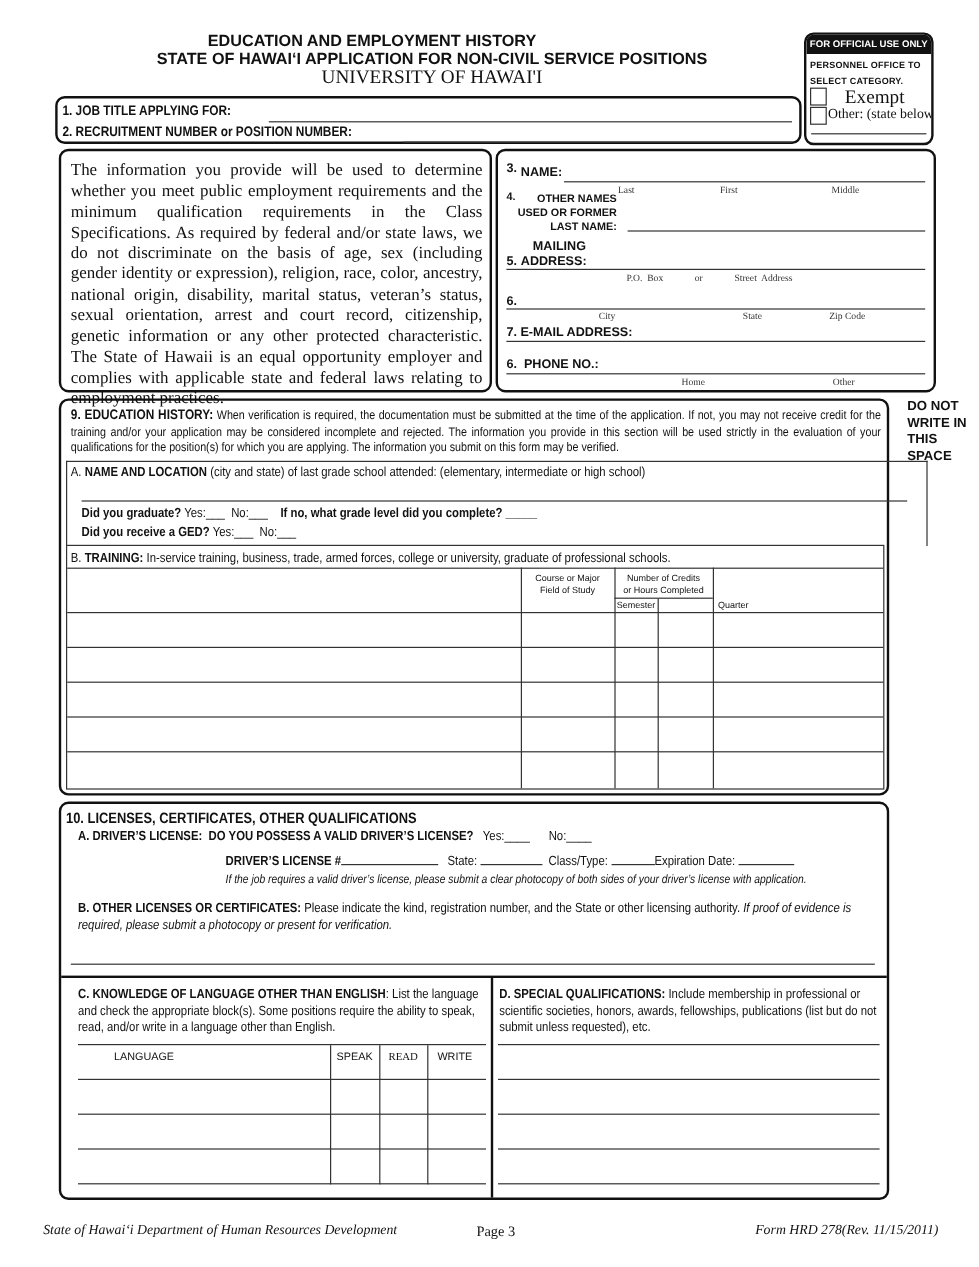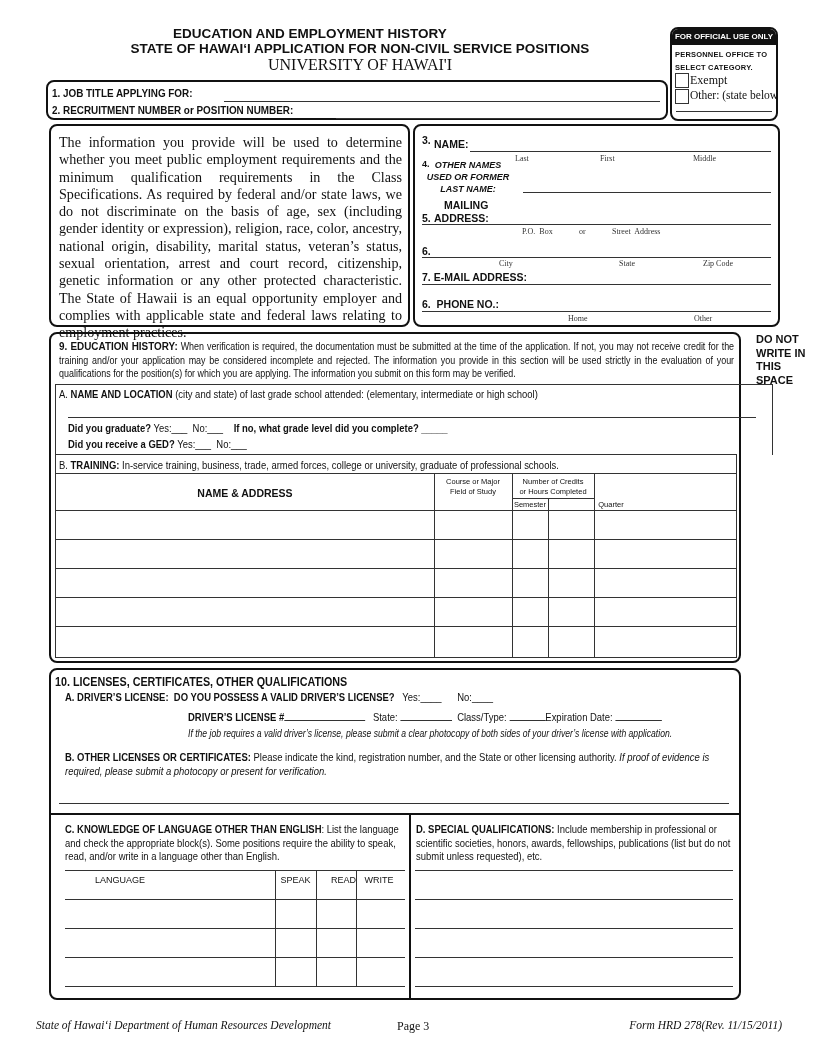--- a/index.html
+++ b/index.html
@@ -28,21 +28,21 @@
 </div>
 
 <div class="box" style="left:670px; top:27px; width:108px; height:94px; overflow:hidden;">
   <div class="abs sans bold" style="left:0; top:0; width:104px; height:16px; background:#111; color:#fff; font-size:8px; line-height:16px; text-align:center;">FOR OFFICIAL USE ONLY</div>
   <div class="abs sans bold" style="left:3px; top:19px; font-size:7.5px; line-height:13px; letter-spacing:0.2px;">
     <div>PERSONNEL OFFICE TO</div>
     <div>SELECT CATEGORY.</div>
   </div>
   <div class="abs" style="left:3px; top:44px; height:15px;">
     <span class="abs" style="left:0; top:0; width:12px; height:13px; border:1px solid #333;"></span>
-    <span class="abs serif" style="left:15px; top:0; font-size:12px; white-space:nowrap;">Exempt</span>
+    <span class="abs serif" style="left:15px; top:0; font-size:16px; white-space:nowrap;padding-left:14px;">Exempt</span>
   </div>
   <div class="abs" style="left:3px; top:60px; height:15px;">
     <span class="abs" style="left:0; top:0; width:12px; height:13px; border:1px solid #333;"></span>
     <span class="abs serif" style="left:15px; top:0; font-size:11.5px; white-space:nowrap;">Other: (state below)</span>
   </div>
   <div class="line" style="left:4px; right:4px; top:82px;"></div>
 </div>
 
 <div class="box" style="left:46px; top:80px; width:622px; height:40px;">
   <span class="abs sans bold cond" style="left:4px; top:5px; font-size:11.5px;">1. JOB TITLE APPLYING FOR:</span>
@@ -57,40 +57,40 @@
 
 <div class="box" style="left:413px; top:124px; width:367px; height:203px;">
   <span class="abs sans bold" style="left:7px; top:8px; font-size:10.5px;">3.</span>
   <span class="abs sans bold" style="left:19px; top:12px; font-size:10.5px;">NAME:</span>
   <div class="line" style="left:55px; right:7px; top:25px;"></div>
   <span class="tiny" style="left:100px; top:28px;">Last</span>
   <span class="tiny" style="left:185px; top:28px;">First</span>
   <span class="tiny" style="left:278px; top:28px;">Middle</span>
 
   <span class="abs sans bold" style="left:7px; top:33px; font-size:9px;">4.</span>
-  <div class="abs sans bold" style="left:7px; top:33px; width:92px; font-size:9px; line-height:12px; text-align:center;font-style:italic;">
+  <div class="abs sans bold" style="left:7px; top:33px; width:92px; font-size:9px; line-height:12px; text-align:right;">
     <div>OTHER NAMES</div>
     <div>USED OR FORMER</div>
     <div>LAST NAME:</div>
   </div>
   <div class="line" style="left:108px; right:7px; top:66px;"></div>
 
   <span class="abs sans bold" style="left:29px; top:73px; font-size:10.5px;">MAILING</span>
   <span class="abs sans bold" style="left:7px; top:86px; font-size:10.5px;">5.</span>
   <span class="abs sans bold" style="left:19px; top:86px; font-size:10.5px;">ADDRESS:</span>
   <div class="line" style="left:7px; right:7px; top:98px;"></div>
   <span class="tiny" style="left:107px; top:101px; white-space:pre;">P.O.  Box</span>
   <span class="tiny" style="left:164px; top:101px;">or</span>
   <span class="tiny" style="left:197px; top:101px; white-space:pre;">Street  Address</span>
 
   <span class="abs sans bold" style="left:7px; top:119px; font-size:10.5px;">6.</span>
   <div class="line" style="left:7px; right:7px; top:131px;"></div>
   <span class="tiny" style="left:84px; top:133px;">City</span>
   <span class="tiny" style="left:204px; top:133px;">State</span>
-  <span class="tiny" style="left:288px; top:133px;">Zip Code</span>
+  <span class="tiny" style="left:276px; top:133px;">Zip Code</span>
 
   <span class="abs sans bold" style="left:7px; top:145px; font-size:10.5px;">7. E-MAIL ADDRESS:</span>
   <div class="line" style="left:7px; right:7px; top:158px;"></div>
 
   <span class="abs sans bold" style="left:7px; top:172px; font-size:10.5px; white-space:pre;">6.  PHONE NO.:</span>
   <div class="line" style="left:7px; right:7px; top:185px;"></div>
   <span class="tiny" style="left:153px; top:188px;">Home</span>
   <span class="tiny" style="left:279px; top:188px;">Other</span>
 </div>
 
@@ -116,21 +116,20 @@
       <span>No:___</span>
     </div>
   </div>
 
   <div class="abs" style="left:4px; top:120px; width:680px; height:202px; border:1px solid #333;">
     <div class="abs sans cond" style="left:3px; top:4px; font-size:11px;">
       <span>B. </span><span class="bold">TRAINING:</span><span> In-service training, business, trade, armed forces, college or university, graduate of professional schools.</span>
     </div>
     <div class="line" style="left:0; right:0; top:18px;"></div>
 
-    <div class="abs sans bold" style="left:0; width:378px; top:32px; text-align:center; font-size:10.5px;">NAME &amp; ADDRESS</div>
     <div class="vline" style="left:378px; top:18px; height:184px;"></div>
     <div class="abs sans" style="left:378px; width:78px; top:22px; text-align:center; font-size:7.5px; line-height:10px;">
       <div>Course or Major</div>
       <div>Field of Study</div>
     </div>
     <div class="vline" style="left:456px; top:18px; height:184px;"></div>
     <div class="abs sans" style="left:456px; width:82px; top:22px; text-align:center; font-size:7.5px; line-height:10px;">
       <div>Number of Credits</div>
       <div>or Hours Completed</div>
     </div>
@@ -184,21 +183,21 @@
   <div class="vline" style="left:358px; top:145px; height:183px; border-left:2px solid #111;"></div>
 
   <div class="abs sans cond" style="left:14px; top:153px; width:395px; font-size:11px; line-height:13.5px; white-space:normal; text-indent:0; padding-left:0;">
     <span class="bold">C. KNOWLEDGE OF LANGUAGE OTHER THAN ENGLISH</span><span>: List the language and check the appropriate block(s). Some positions require the ability to speak, read, and/or write in a language other than English.</span>
   </div>
   <div class="line" style="left:14px; width:340px; top:200px;"></div>
   <div class="abs sans" style="left:44px; top:205px; font-size:9px;">LANGUAGE</div>
   <div class="vline" style="left:224px; top:201px; height:116px;"></div>
   <div class="abs sans" style="left:224px; width:41px; top:205px; font-size:9px; text-align:center;">SPEAK</div>
   <div class="vline" style="left:265px; top:201px; height:116px;"></div>
-  <div class="abs sans" style="left:265px; width:40px; top:205px; font-size:9px; text-align:right;">READ</div>
+  <div class="abs sans" style="left:265px; width:40px; top:205px; font-size:9px; text-align:center;font-family:Liberation Serif, serif;">READ</div>
   <div class="vline" style="left:305px; top:201px; height:116px;"></div>
   <div class="abs sans" style="left:305px; width:46px; top:205px; font-size:9px; text-align:center;">WRITE</div>
   <div id="language-rows">
       <div class="line" style="left: 14px; width: 340px; top: 229px;"></div>
       <div class="line" style="left: 14px; width: 340px; top: 258px;"></div>
       <div class="line" style="left: 14px; width: 340px; top: 287px;"></div>
       <div class="line" style="left: 14px; width: 340px; top: 316px;"></div>
     </div>
 
   <div class="abs sans cond" style="left:365px; top:153px; width:370px; font-size:11px; line-height:13.5px; white-space:normal;">

